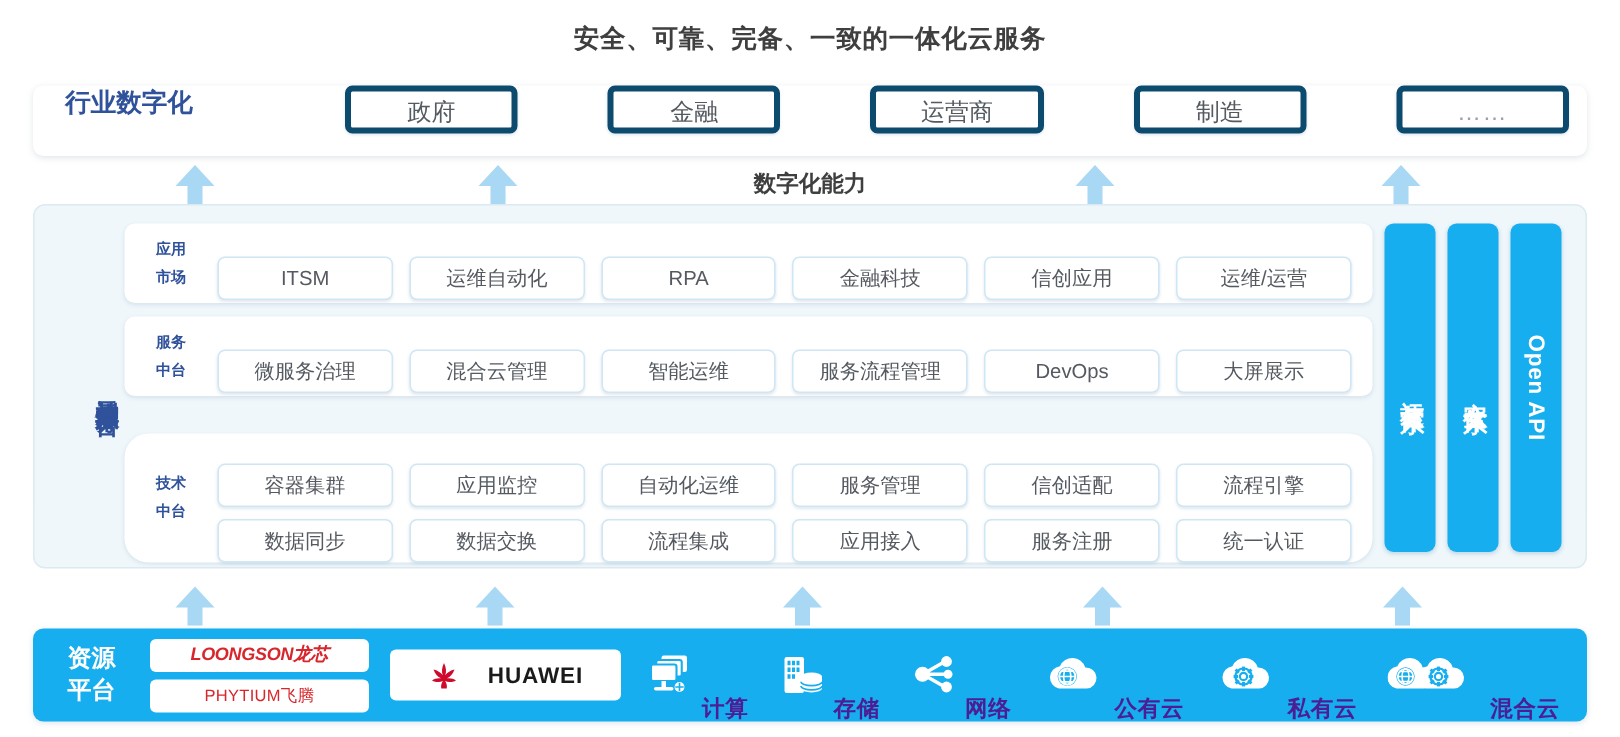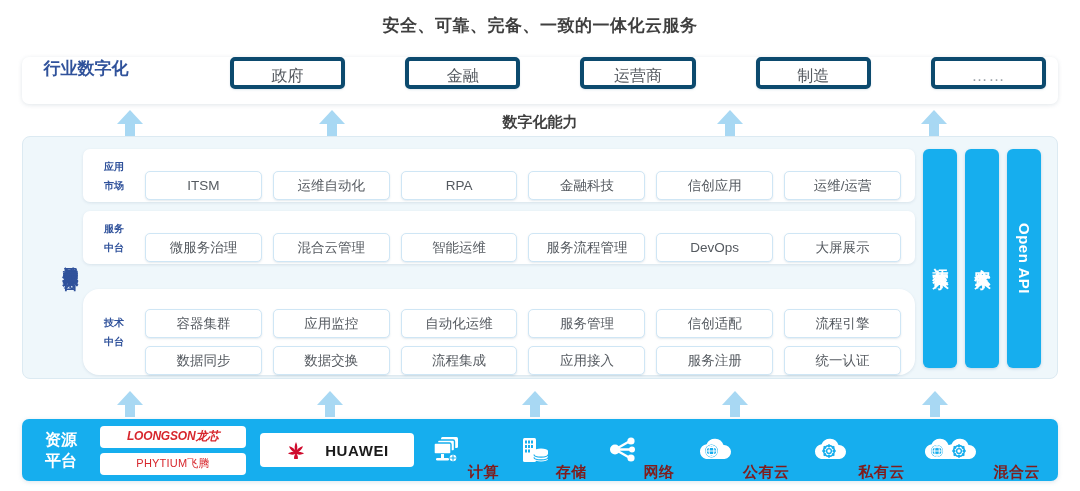--- a/index.html
+++ b/index.html
@@ -164,21 +164,21 @@
     font-size: 12px; font-weight: bold; color: #d7262c;
     font-style: italic; letter-spacing: -.2px;
   }
   .logo-phytium { font-size: 11px; color: #d7262c; letter-spacing: .2px; }
   .logo-box.huawei { width: 154px; height: 34px; margin-right: 16px; }
   .hw-wrap { display: flex; align-items: center; gap: 18px; }
   .hw-text { font-size: 15px; font-weight: bold; color: #1a1a1a; letter-spacing: .6px; }
 
   .res-items { display: flex; align-items: center; flex: 1; justify-content: space-between; padding-right: 18px; }
   .res-item { display: flex; align-items: center; gap: 6px; }
-  .res-item .lbl { color: #7f1d1d; font-size: 15px; font-weight: bold; letter-spacing: .5px; margin-top: 44px; }
+  .res-item .lbl { color: #4c1d95; font-size: 15px; font-weight: bold; letter-spacing: .5px; margin-top: 44px; }
   .ico { display: block; }
 </style>
 </head>
 <body>
 
 <div id="root">
 
   <div class="title">安全、可靠、完备、一致的一体化云服务</div>
 
   <div class="card" id="industry-row">

